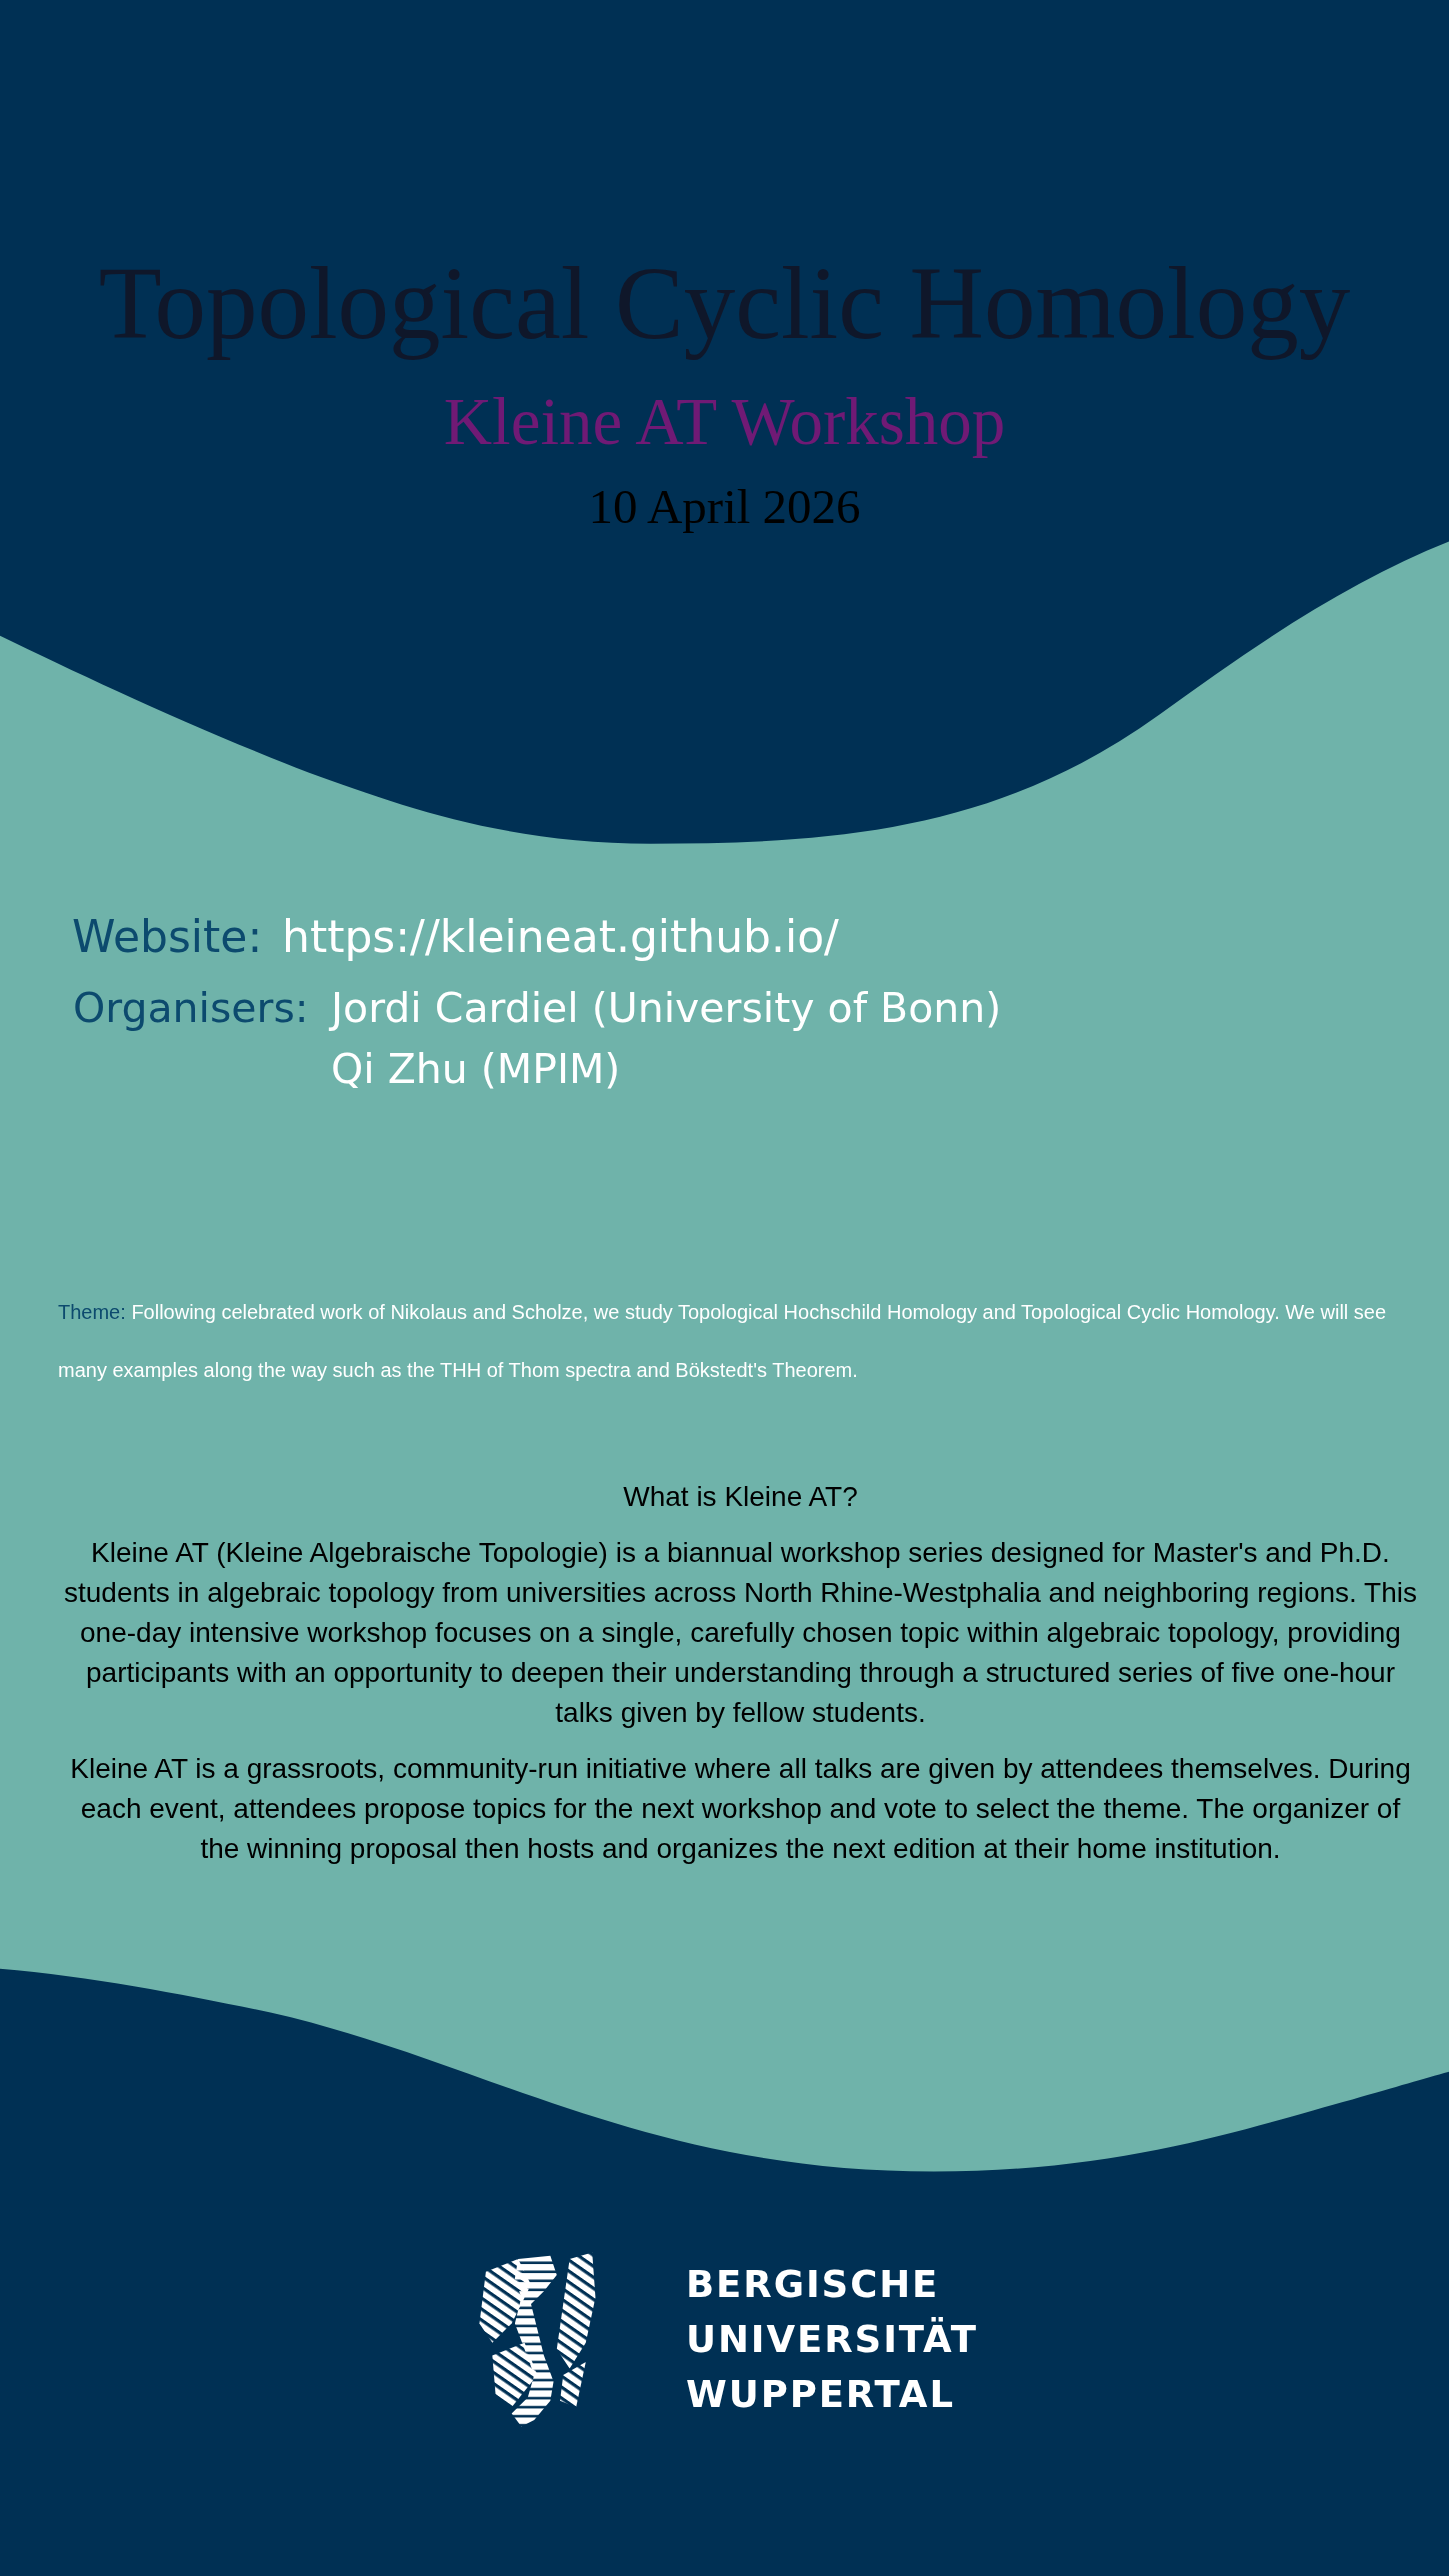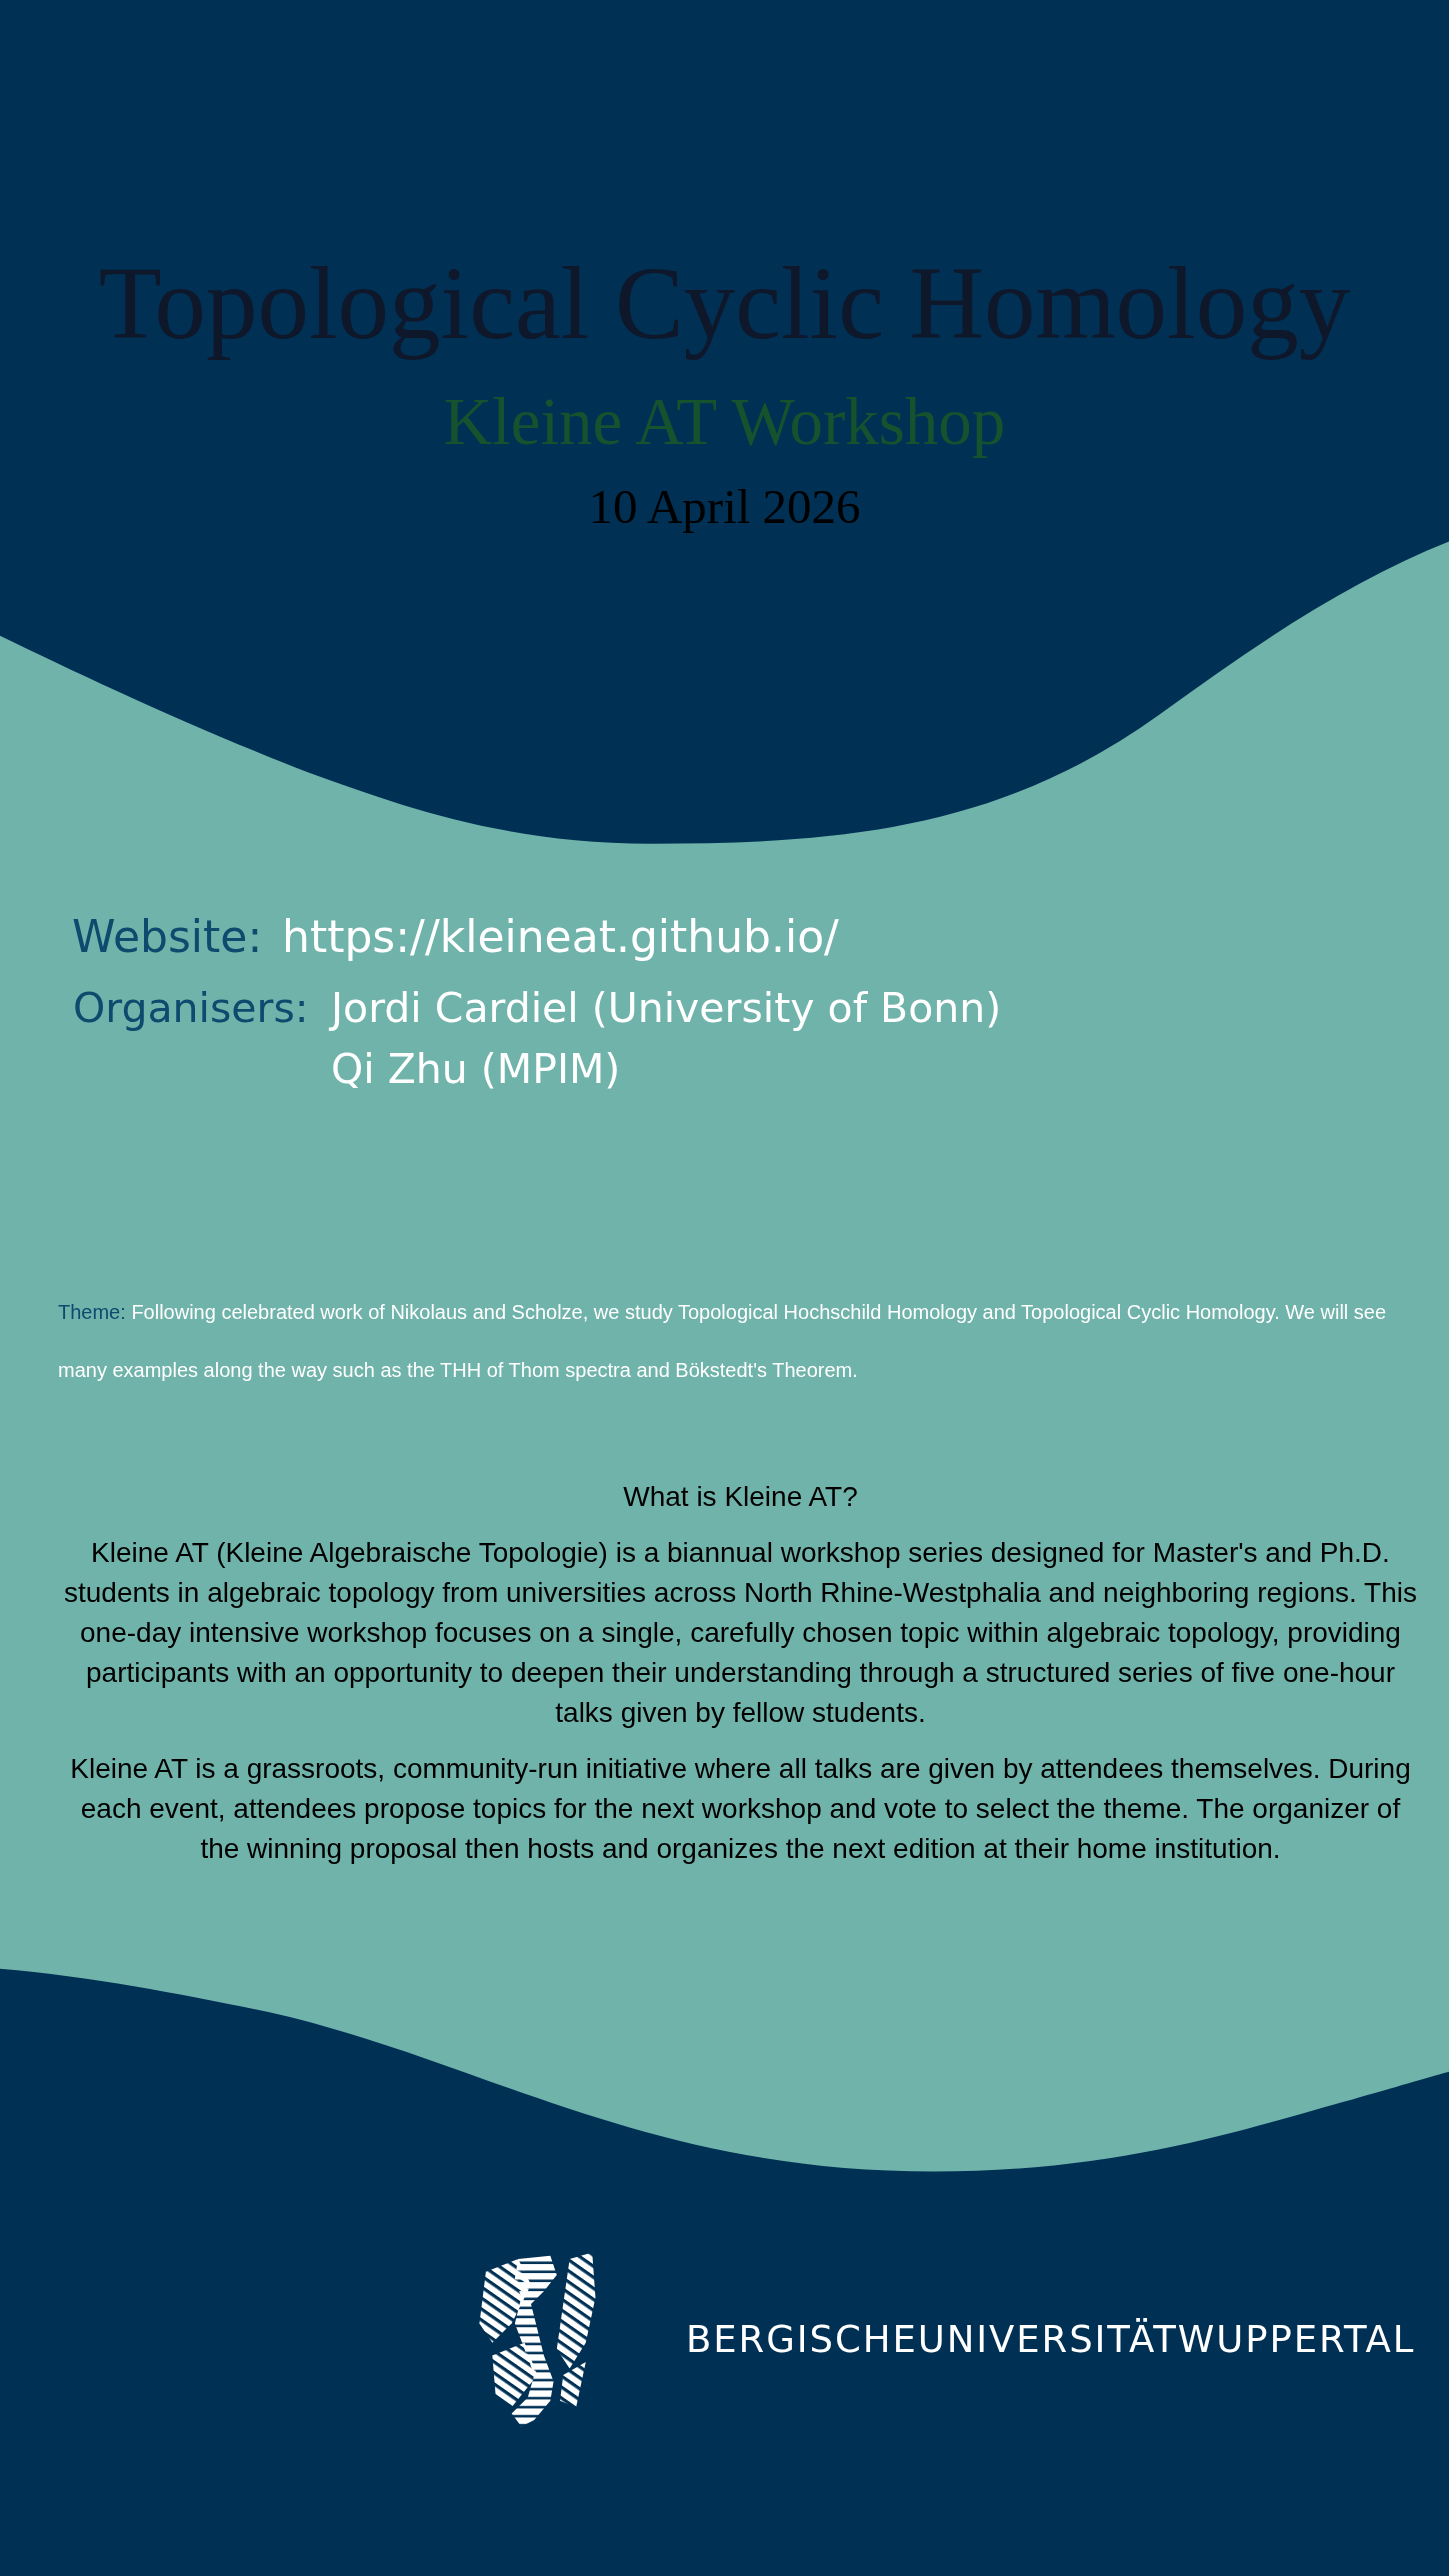--- a/index.html
+++ b/index.html
@@ -11,21 +11,21 @@
   .bg-svg { position: absolute; left: 0; top: 0; width: 1449px; height: 2576px; z-index: 0; }
   .layer { position: absolute; z-index: 1; }
 
   .title {
     left: 0; width: 1449px; top: 245px; text-align: center;
     font-family: "Liberation Serif", serif; color: #0f172a;
     font-size: 103px; line-height: 116px; white-space: nowrap;
   }
   .subtitle {
     left: 0; width: 1449px; top: 383px; text-align: center;
-    font-family: "Liberation Serif", serif; color: #14532d;
+    font-family: "Liberation Serif", serif; color: #701a75;
     font-size: 67px; line-height: 77px; white-space: nowrap;
   }
   .date {
     left: 0; width: 1449px; top: 478px; text-align: center;
     font-family: "Liberation Serif", serif; color: #000000;
     font-size: 49px; line-height: 58px; white-space: nowrap;
   }
 
   .label-black { color: #0c4a6e; }
   .value-white { color: #ffffff; }
@@ -57,23 +57,23 @@
   }
   .about p { margin: 16px; text-align: center; }
 
   .logo {
     left: 473px; top: 2246px; width: 515px; height: 187px;
     display: flex; align-items: center;
   }
   .logo-mark { width: 174px; height: 187px; flex: none; }
   .logo-text {
     margin-left: 39px;
-    font-family: "DejaVu Sans", sans-serif; font-weight: normal; color: #ffffff;
+    font-family: "DejaVu Sans", sans-serif; font-weight: bold; color: #ffffff;
     font-size: 37px; line-height: 55px; letter-spacing: 1.9px;
-    display: flex; flex-direction: row;
+    display: flex; flex-direction: column;
   }
 </style>
 </head>
 <body>
 
 <svg class="bg-svg" viewBox="0 0 2250 4000" xmlns="http://www.w3.org/2000/svg">
   <rect x="0" y="0" width="2250" height="4000" fill="#6fb3aa"></rect>
 
   <path fill="#003054" d="M0,0 L2250,0 L2250,841
            C2100,900 1950,1000 1800,1110

